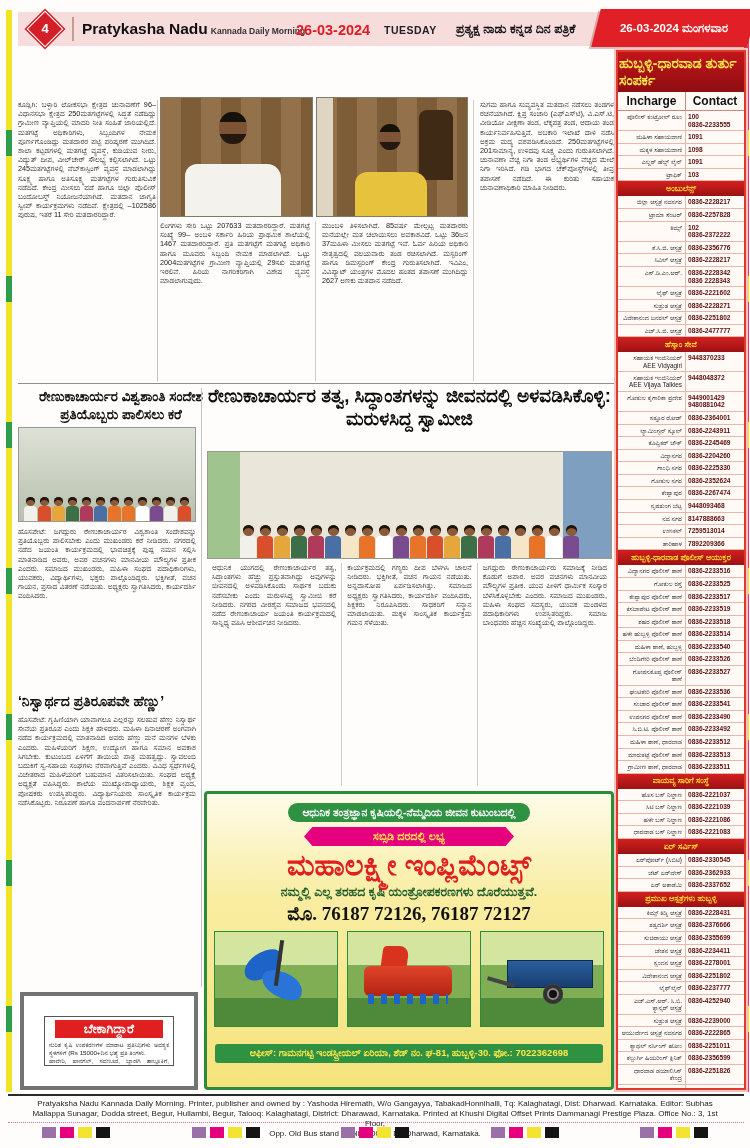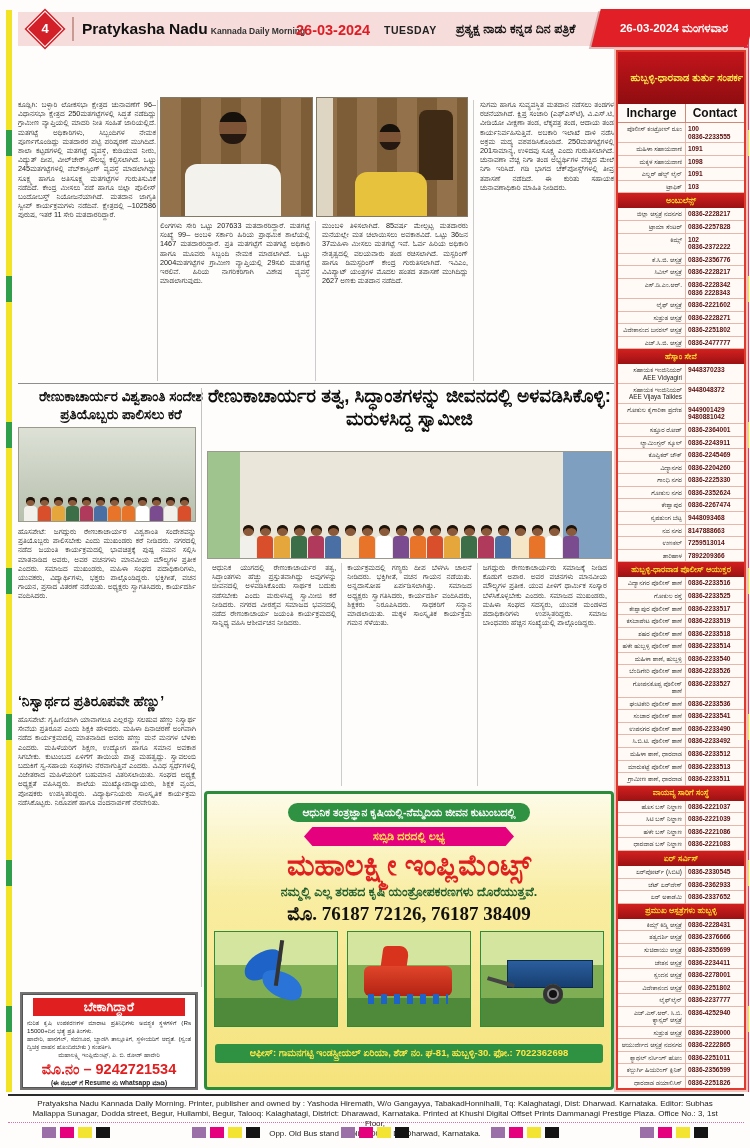--- a/index.html
+++ b/index.html
@@ -90,32 +90,32 @@
   .imp-sub{margin-top:3px;color:#1d5c2a;font-weight:800;font-size:12.5px;}
   .imp-phones{margin-top:3px;color:#111;font-weight:800;font-size:19px;font-family:"Liberation Serif",serif;}
   .imp-photos{display:flex;justify-content:center;gap:9px;margin-top:6px;}
   .eq-pan{width:122px;height:94px;position:relative;overflow:hidden;border:1px solid #2c8c3c;
     background:linear-gradient(180deg,#d3e59f 0 35%,#7fae54 35% 70%,#4f8a3a 70%);}
   .imp-addr{margin:17px auto 0;width:96%;background:#2f9242;color:#ffe84a;font-weight:700;font-size:9.5px;
     padding:3.5px 0;border-radius:3px;}
   .eqs{position:absolute;}
 
   
-  .want-ad{left:20px;top:992px;width:178px;height:98px;border:2px solid #737373;padding:0;background:#fff;}
+  .want-ad{left:20px;top:992px;width:178px;height:98px;border:4px solid #737373;padding:20px;background:#fff;}
   .want-inner{border:1px solid #555;height:100%;box-sizing:border-box;padding:2px 4px;text-align:center;overflow:hidden;}
   .want-title{background:#e02020;color:#fff;font-weight:800;font-size:12.5px;padding:1.5px 0;margin:1px 6px 3px;}
   .want-body{font-size:6.2px;line-height:1.3;text-align:justify;color:#1a1a1a;}
   .want-phone{color:#e02020;font-weight:800;font-size:14.5px;margin-top:2px;text-align:center;}
   .want-note{font-size:6.6px;font-weight:700;color:#222;margin-top:1px;}
 
   
   .sidebar{left:616px;top:50px;width:130px;height:1040px;border:2px solid #e0392e;background:#fffaf5;
     box-shadow:0 0 0 2px #f3c4be;overflow:hidden;}
-  .dir-title{background:linear-gradient(#c2151b,#8f0d10);color:#ffe84a;font-weight:800;font-size:10px;
-    text-align:right;padding:20px 1px;}
+  .dir-title{background:linear-gradient(#c2151b,#8f0d10);color:#ffe84a;font-weight:800;font-size:14px;
+    text-align:left;padding:3px 1px;}
   .dir-colhdr{display:flex;font-weight:800;font-size:12px;border-bottom:1px solid #d08878;color:#111;}
   .dir-colhdr .n{flex:1.15;padding:2px 3px;text-align:center;}
   .dir-colhdr .c{width:54px;padding:2px 2px;text-align:center;border-left:1px solid #d08878;}
   .dir-band{background:linear-gradient(#d3201f,#9c1113);color:#ffd829;font-weight:800;font-size:8px;
     text-align:center;padding:2.5px 0;}
   .dir-row{display:flex;border-bottom:1px solid #e6b8ac;align-items:stretch;}
   .dir-row .n{flex:1.15;padding:2px 3px;font-size:6.4px;line-height:1.15;text-align:right;color:#222;}
   .dir-row .c{width:54px;padding:2px 2px;font-size:6.6px;line-height:1.15;font-weight:700;color:#5a0d0d;
     border-left:1px solid #e6b8ac;white-space:pre-line;}
 
@@ -318,21 +318,21 @@
     <div class="col bodytext">ಆಧುನಿಕ ಯುಗದಲ್ಲಿ ರೇಣುಕಾಚಾರ್ಯರ ತತ್ವ, ಸಿದ್ಧಾಂತಗಳು ಹೆಚ್ಚು ಪ್ರಸ್ತುತವಾಗಿದ್ದು ಅವುಗಳನ್ನು ಜೀವನದಲ್ಲಿ ಅಳವಡಿಸಿಕೊಂಡು ಸಾರ್ಥಕ ಬದುಕು ನಡೆಸಬೇಕು ಎಂದು ಮರುಳಸಿದ್ದ ಸ್ವಾಮೀಜಿ ಕರೆ ನೀಡಿದರು. ನಗರದ ವೀರಶೈವ ಸಮಾಜದ ಭವನದಲ್ಲಿ ನಡೆದ ರೇಣುಕಾಚಾರ್ಯ ಜಯಂತಿ ಕಾರ್ಯಕ್ರಮದಲ್ಲಿ ಸಾನ್ನಿಧ್ಯ ವಹಿಸಿ ಆಶೀರ್ವಚನ ನೀಡಿದರು.</div>
     <div class="col bodytext">ಕಾರ್ಯಕ್ರಮದಲ್ಲಿ ಗಣ್ಯರು ದೀಪ ಬೆಳಗಿಸಿ ಚಾಲನೆ ನೀಡಿದರು. ಭಕ್ತಿಗೀತೆ, ವಚನ ಗಾಯನ ನಡೆಯಿತು. ಅನ್ನದಾಸೋಹ ಏರ್ಪಡಿಸಲಾಗಿತ್ತು. ಸಮಾಜದ ಅಧ್ಯಕ್ಷರು ಸ್ವಾಗತಿಸಿದರು, ಕಾರ್ಯದರ್ಶಿ ವಂದಿಸಿದರು, ಶಿಕ್ಷಕರು ನಿರೂಪಿಸಿದರು. ಸಾಧಕರಿಗೆ ಸನ್ಮಾನ ಮಾಡಲಾಯಿತು. ಮಕ್ಕಳ ಸಾಂಸ್ಕೃತಿಕ ಕಾರ್ಯಕ್ರಮ ಗಮನ ಸೆಳೆಯಿತು.</div>
     <div class="col bodytext">ಜಗದ್ಗುರು ರೇಣುಕಾಚಾರ್ಯರು ಸಮಾಜಕ್ಕೆ ನೀಡಿದ ಕೊಡುಗೆ ಅಪಾರ. ಅವರ ವಚನಗಳು ಮಾನವೀಯ ಮೌಲ್ಯಗಳ ಪ್ರತೀಕ. ಯುವ ಪೀಳಿಗೆ ಧಾರ್ಮಿಕ ಸಂಸ್ಕಾರ ಬೆಳೆಸಿಕೊಳ್ಳಬೇಕು ಎಂದರು. ಸಮಾಜದ ಮುಖಂಡರು, ಮಹಿಳಾ ಸಂಘದ ಸದಸ್ಯರು, ಯುವಕ ಮಂಡಳದ ಪದಾಧಿಕಾರಿಗಳು ಉಪಸ್ಥಿತರಿದ್ದರು. ಸಮಾಜ ಬಾಂಧವರು ಹೆಚ್ಚಿನ ಸಂಖ್ಯೆಯಲ್ಲಿ ಪಾಲ್ಗೊಂಡಿದ್ದರು.</div>
   </div>
 
   <div class="abs imp-ad">
     <div class="imp-banner">ಆಧುನಿಕ ತಂತ್ರಜ್ಞಾನ ಕೃಷಿಯಲ್ಲಿ-ನೆಮ್ಮದಿಯ ಜೀವನ ಕುಟುಂಬದಲ್ಲಿ</div>
     <div class="imp-ribbon">ಸಬ್ಸಿಡಿ ದರದಲ್ಲಿ ಲಭ್ಯ</div>
     <div class="imp-title">ಮಹಾಲಕ್ಷ್ಮೀ ಇಂಪ್ಲಿಮೆಂಟ್ಸ್</div>
     <div class="imp-sub">ನಮ್ಮಲ್ಲಿ ಎಲ್ಲ ತರಹದ ಕೃಷಿ ಯಂತ್ರೋಪಕರಣಗಳು ದೊರೆಯುತ್ತವೆ.</div>
-    <div class="imp-phones">ಮೊ. 76187 72126, 76187 38409</div>
+    <div class="imp-phones">ಮೊ. 76187 72126, 76187 72127</div>
     <div class="imp-photos">
       <div class="eq-pan">
         <div class="eqs" style="left:28px;top:20px;width:40px;height:26px;background:#1e63c8;border-radius:70% 30% 65% 35%;transform:rotate(-18deg);"></div>
         <div class="eqs" style="left:46px;top:40px;width:42px;height:26px;background:#2a74d8;border-radius:35% 65% 30% 70%;transform:rotate(14deg);"></div>
         <div class="eqs" style="left:62px;top:8px;width:4px;height:46px;background:#333;transform:rotate(8deg);"></div>
       </div>
       <div class="eq-pan">
         <div class="eqs" style="left:34px;top:14px;width:26px;height:22px;background:#d8341d;border-radius:4px 10px 0 0;transform:skewX(-8deg);"></div>
         <div class="eqs" style="left:16px;top:34px;width:88px;height:30px;background:linear-gradient(180deg,#e0452a,#b32313);border-radius:6px;"></div>
         <div class="eqs" style="left:20px;top:62px;width:80px;height:10px;background:repeating-linear-gradient(90deg,#1e63c8 0 6px,transparent 6px 13px);"></div>

